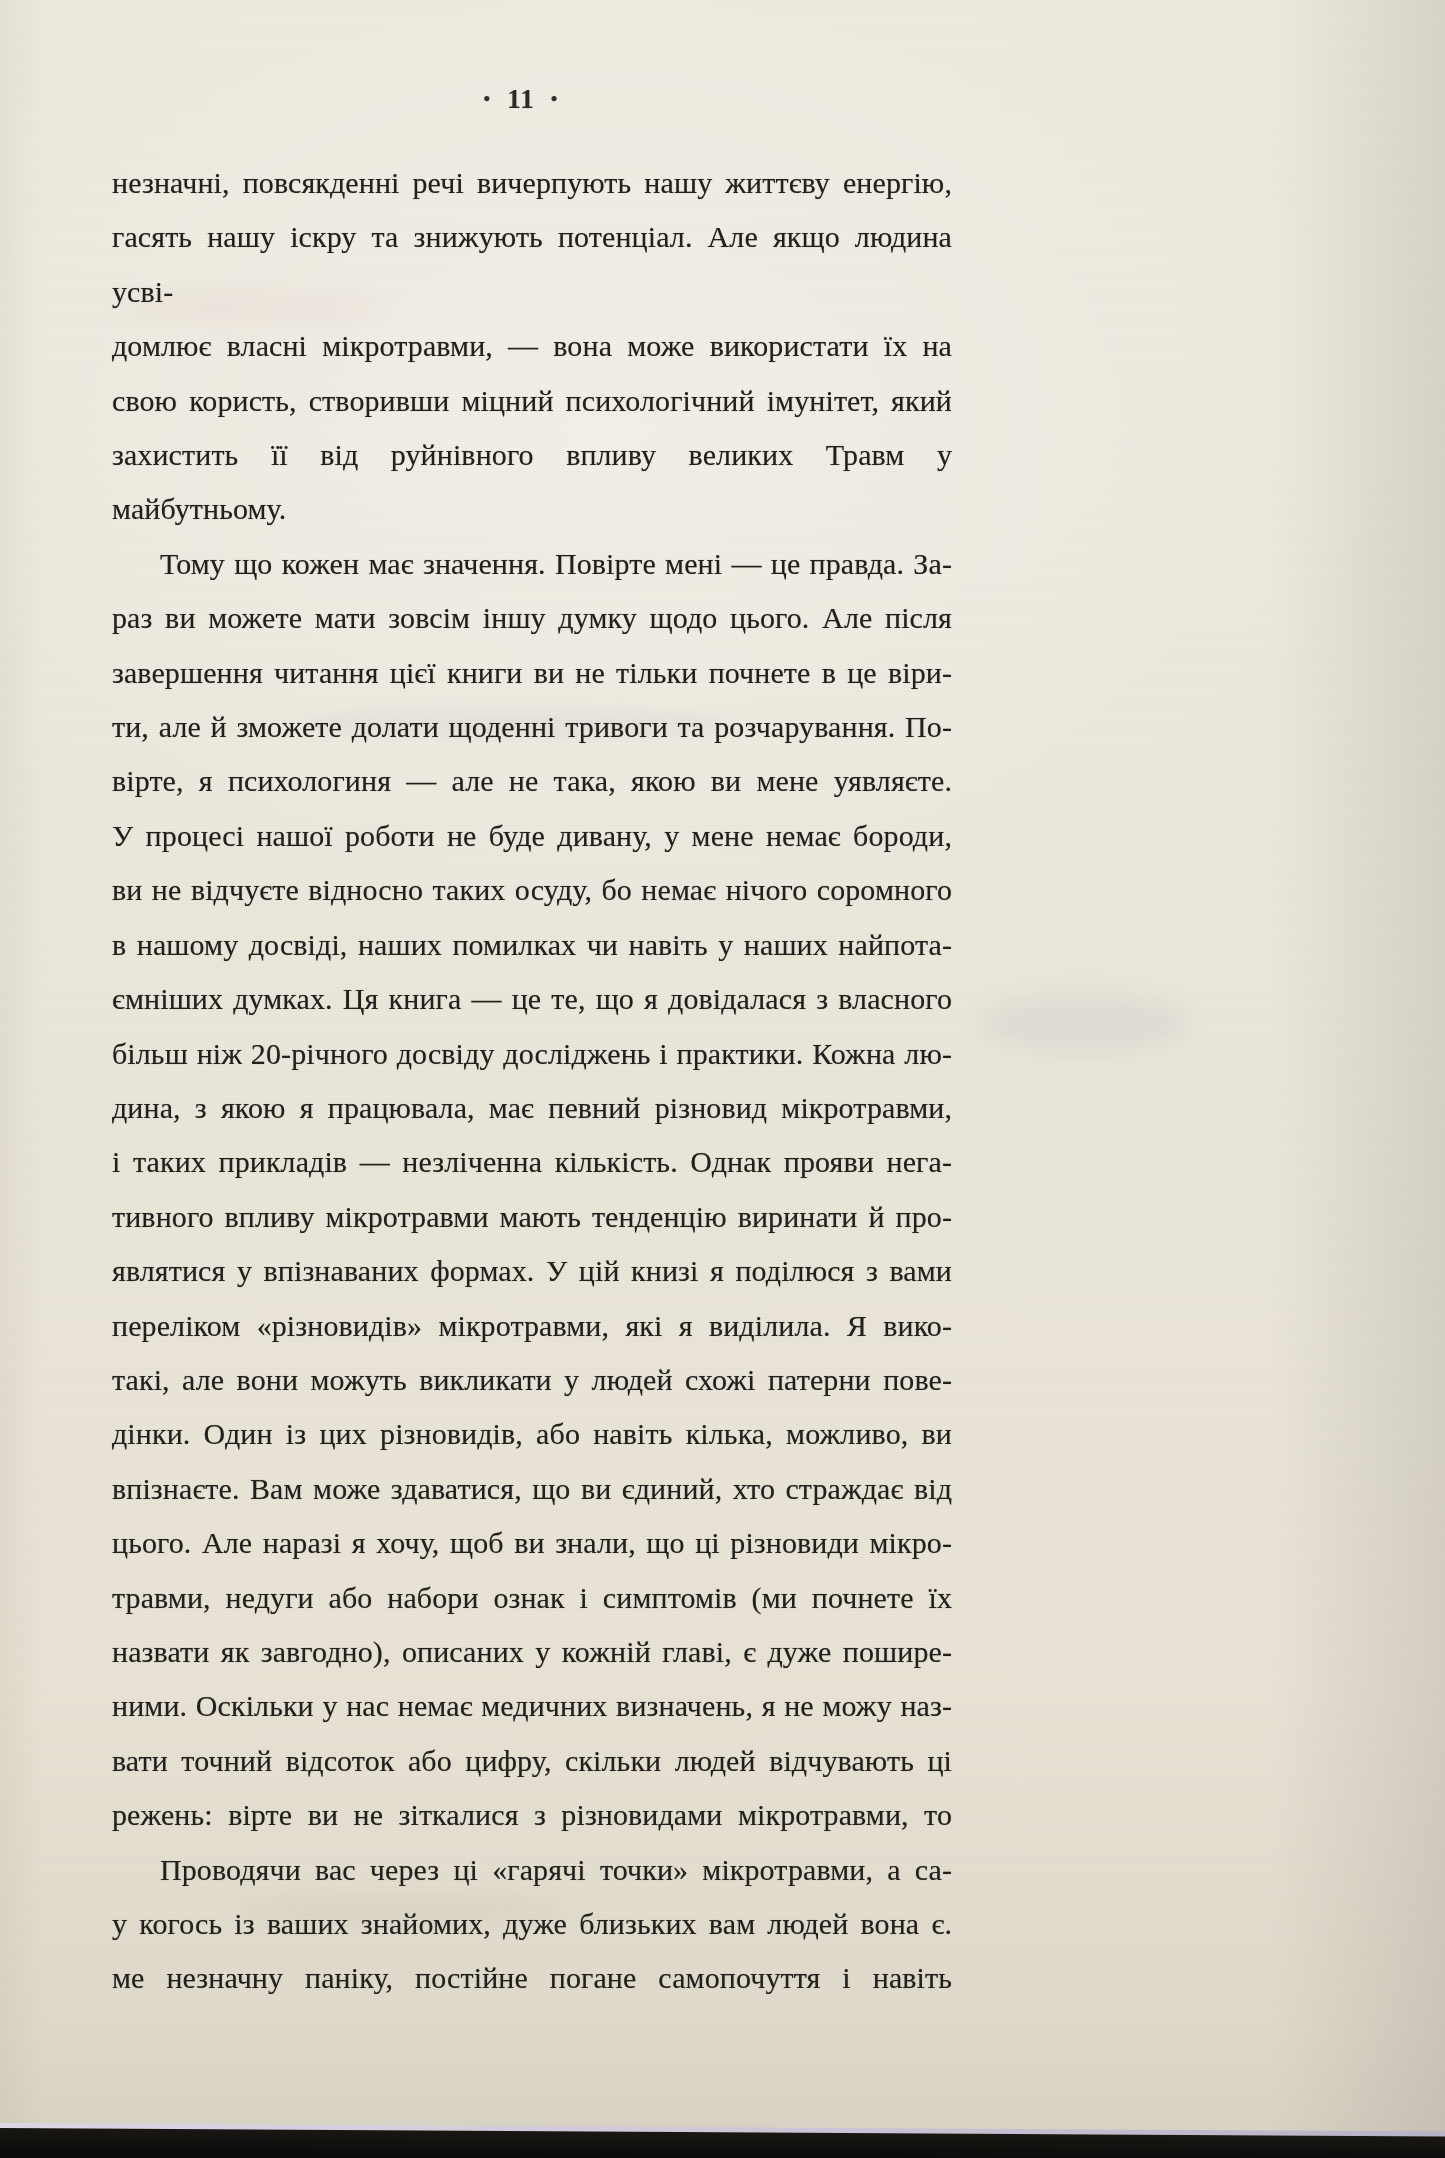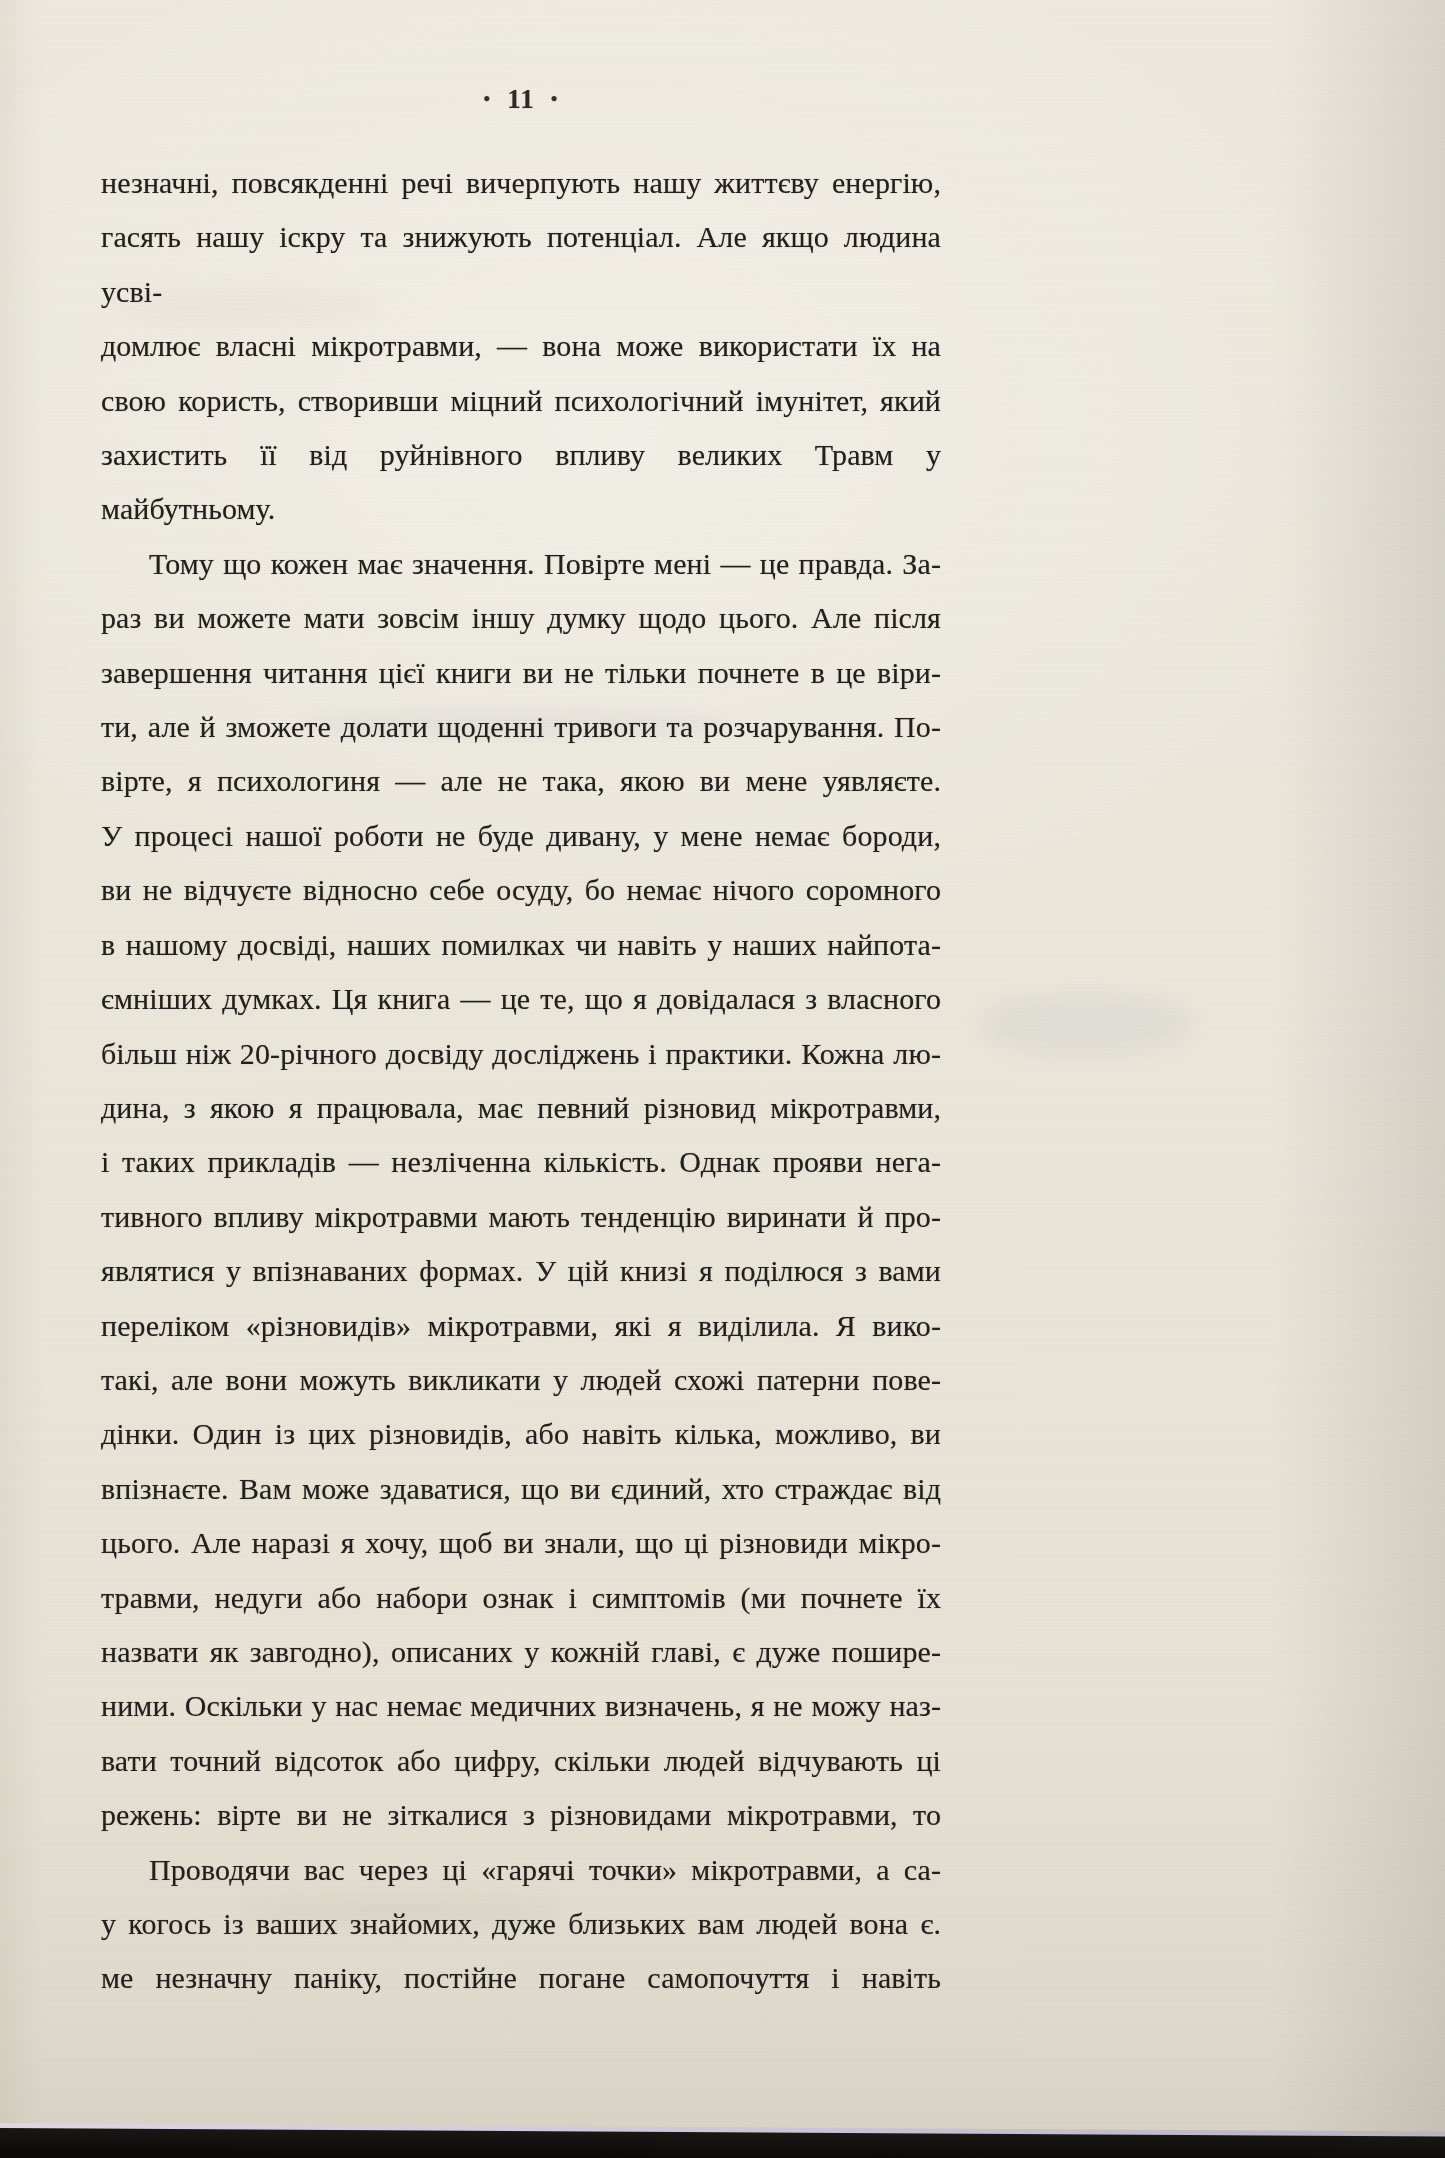--- a/index.html
+++ b/index.html
@@ -39,21 +39,21 @@
     font-weight: bold;
   }
   .page-number-row .dot {
     font-size: 19px;
     vertical-align: 3px;
     margin: 0 16px;
     color: #34322e;
   }
   .textblock {
     position: absolute;
-    left: 101px;
+    left: 112px;
     top: 156px;
     width: 840px;
     font-size: 30px;
     line-height: 54.4px;
     color: #21201d;
     text-shadow: 0 0 1px rgba(33,32,29,0.40);
     letter-spacing: 0.1px;
   }
   .textblock .line {
     text-align: justify;
@@ -112,21 +112,21 @@
       <div class="line">гасять нашу іскру та знижують потенціал. Але якщо людина усві-</div>
       <div class="line">домлює власні мікротравми, — вона може використати їх на</div>
       <div class="line">свою користь, створивши міцний психологічний імунітет, який</div>
       <div class="line">захистить її від руйнівного впливу великих Травм у майбутньому.</div>
       <div class="line indent">Тому що кожен має значення. Повірте мені — це правда. За-</div>
       <div class="line">раз ви можете мати зовсім іншу думку щодо цього. Але після</div>
       <div class="line">завершення читання цієї книги ви не тільки почнете в це віри-</div>
       <div class="line">ти, але й зможете долати щоденні тривоги та розчарування. По-</div>
       <div class="line">вірте, я психологиня — але не така, якою ви мене уявляєте.</div>
       <div class="line">У процесі нашої роботи не буде дивану, у мене немає бороди,</div>
-      <div class="line">ви не відчуєте відносно себе осуду, бо немає нічого соромного</div>
+      <div class="line">ви не відчуєте відносно таких осуду, бо немає нічого соромного</div>
       <div class="line">в нашому досвіді, наших помилках чи навіть у наших найпота-</div>
       <div class="line">ємніших думках. Ця книга — це те, що я довідалася з власного</div>
       <div class="line">більш ніж 20-річного досвіду досліджень і практики. Кожна лю-</div>
       <div class="line">дина, з якою я працювала, має певний різновид мікротравми,</div>
       <div class="line">і таких прикладів — незліченна кількість. Однак прояви нега-</div>
       <div class="line">тивного впливу мікротравми мають тенденцію виринати й про-</div>
       <div class="line">являтися у впізнаваних формах. У цій книзі я поділюся з вами</div>
       <div class="line">переліком «різновидів» мікротравми, які я виділила. Я вико-</div>
       <div class="line">такі, але вони можуть викликати у людей схожі патерни пове-</div>
       <div class="line">дінки. Один із цих різновидів, або навіть кілька, можливо, ви</div>

